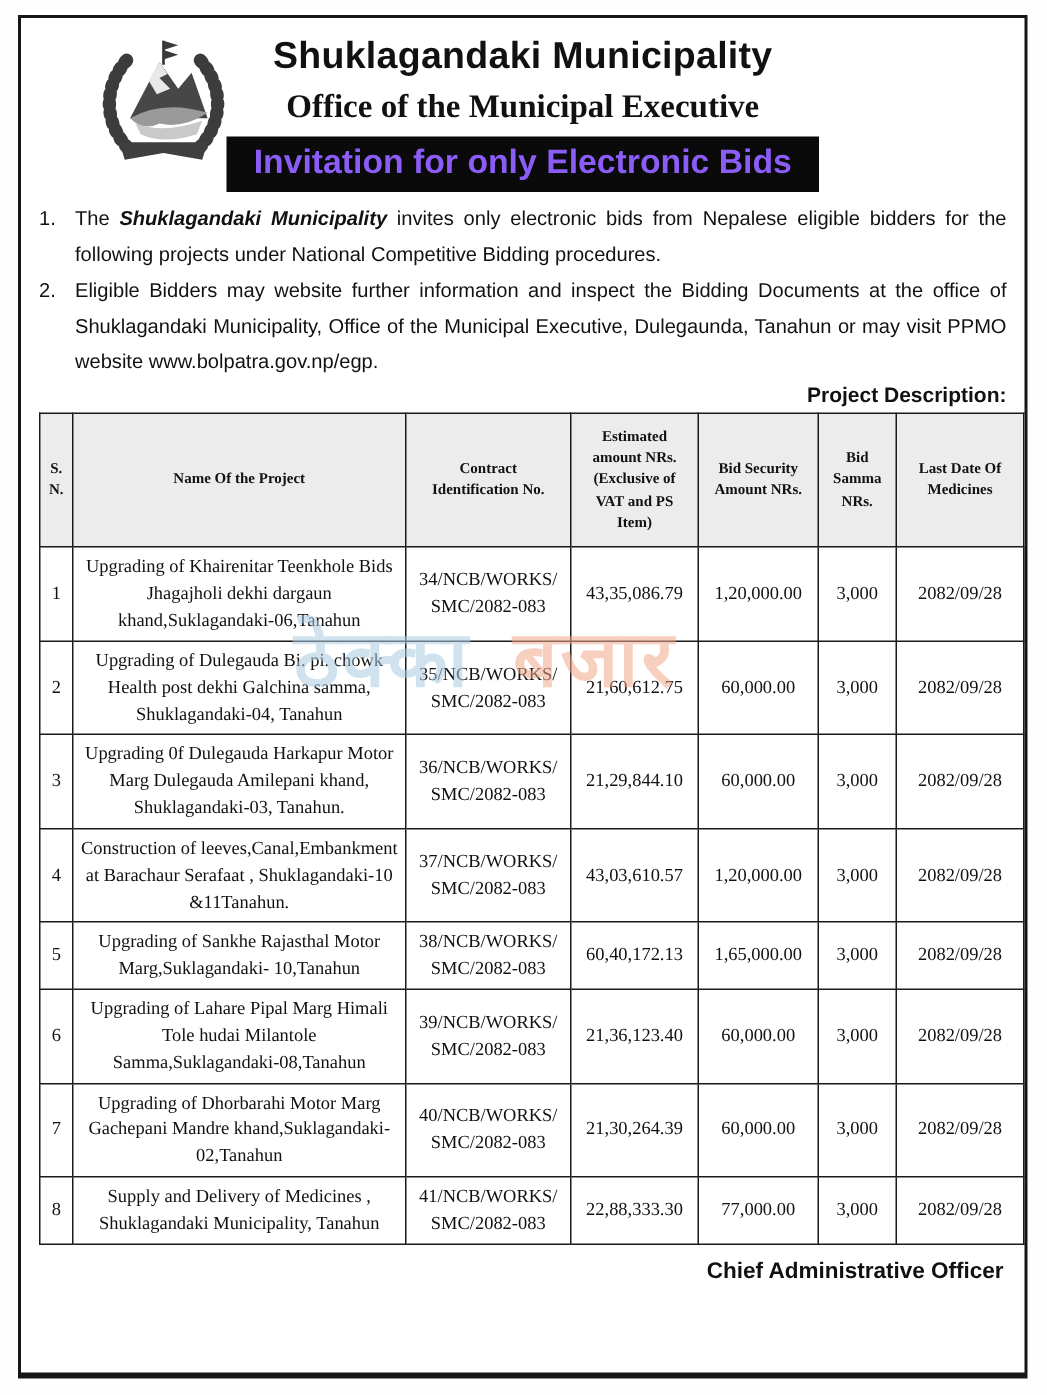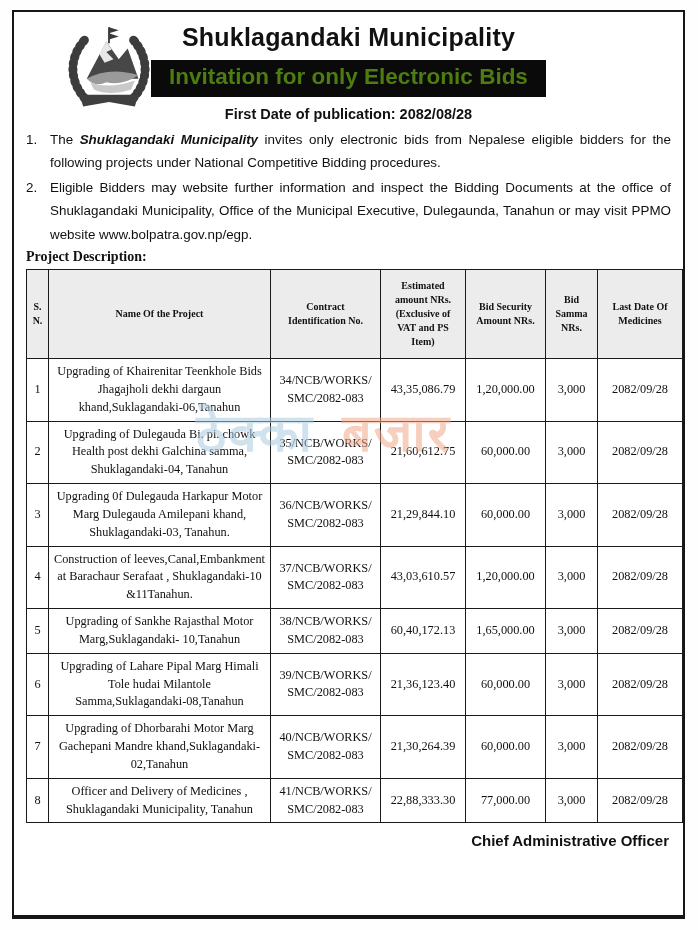--- a/index.html
+++ b/index.html
@@ -6,30 +6,30 @@
   .page{position:relative;width:698px;height:930px;background:#fefefe;
         font-family:"Liberation Sans",sans-serif;color:#111;overflow:hidden;}
   .frame{position:absolute;top:10px;left:12px;right:13px;bottom:11px;
          border:2px solid #161616;border-bottom-width:4px;
          padding:6px 12px 0 12px;box-sizing:border-box;background:#fff;}
   .logo{position:absolute;top:8px;left:46px;width:98px;height:98px;}
   .head-text{text-align:center;margin-top:4px;}
   .muni-title{font-size:25px;font-weight:bold;letter-spacing:.2px;line-height:1.2;}
   .office{font-family:"Liberation Serif",serif;font-size:22px;font-weight:bold;margin-top:6px;line-height:1.15;}
   .loc,.prov{font-size:15.5px;font-weight:bold;margin-top:9px;line-height:1.15;}
-  .banner{width:fit-content;margin:8px auto 0;background:#0a0a0a;color:#4d7c0f;
+  .banner{width:fit-content;margin:8px auto 0;background:#0a0a0a;color:#8b5cf6;
           font-size:22.5px;font-weight:bold;padding:4px 18px 7px;line-height:1.15;}
   .pubdate{text-align:center;font-weight:bold;font-size:14.5px;margin-top:9px;}
   .notices{margin:6px 0 0;padding:0;list-style:none;}
   .notice{display:flex;gap:9px;font-size:13.4px;line-height:1.75;text-align:justify;margin-top:1px;}
   .notice-num{flex:0 0 15px;text-align:left;}
   .notice-body{flex:1;}
   .muni-em{font-weight:bold;font-style:italic;}
-  .table-title{font-family:Liberation Serif, serif;font-weight:bold;font-size:14px;
-               text-align:left;margin:3px 0 4px;}
+  .table-title{font-family:Liberation Sans, sans-serif;font-weight:bold;font-size:14px;
+               text-align:right;margin:3px 0 4px;}
   .table-wrap{position:relative;margin:0 auto;width:656px;}
   table{border-collapse:collapse;width:100%;table-layout:fixed;
         font-family:"Liberation Serif",serif;font-size:12.3px;}
   th,td{border:1px solid #1a1a1a;text-align:center;vertical-align:middle;
         white-space:pre-line;padding:4px 3px;overflow-wrap:break-word;}
   th{background:#ececec;font-weight:bold;line-height:1.42;font-size:10px;height:80px;}
   td{line-height:1.45;}
   .watermark{position:absolute;top:126px;left:170px;z-index:3;pointer-events:none;
              font-weight:bold;font-size:52px;letter-spacing:2px;opacity:.55;white-space:nowrap;
              font-family:"DejaVu Sans",sans-serif;}
@@ -52,27 +52,27 @@
         <path d="M30,66 L52,24 L66,44 L76,32 L88,66 Z" fill="#474747"></path>
         <path d="M52,24 L58,33 L52,36 L60,44 L50,48 L44,38 Z" fill="#e8e8e8"></path>
         <path d="M30,66 Q55,52 88,62 Q70,74 52,70 Q40,76 30,66 Z" fill="#9a9a9a"></path>
         <path d="M34,70 Q55,78 84,68 L80,78 Q55,86 38,78 Z" fill="#c9c9c9"></path>
         <path d="M22,84 L88,84 L84,97 L55,92 L26,97 Z" fill="#3f3f3f"></path>
       </svg>
     </div>
 
     <div class="head-text">
       <div class="muni-title">Shuklagandaki Municipality</div>
+      <div class="office">Office of the Municipal Executive</div>
     </div>
 
     <div class="banner">
       <span>Invitation for only Electronic Bids</span>
     </div>
 
-    <div class="pubdate">First Date of publication: 2082/08/28</div>
 
     <ol class="notices">
       <li class="notice">
         <span class="notice-num">1.</span>
         <span class="notice-body"><span>The </span><span class="muni-em">Shuklagandaki Municipality</span><span> invites only electronic bids from Nepalese eligible bidders for the following projects under National Competitive Bidding procedures.</span></span>
       </li>
       <li class="notice">
         <span class="notice-num">2.</span>
         <span class="notice-body">Eligible Bidders may website further information and inspect the Bidding Documents at the office of Shuklagandaki Municipality, Office of the Municipal Executive, Dulegaunda, Tanahun or may visit PPMO website www.bolpatra.gov.np/egp.</span>
       </li>
@@ -177,21 +177,21 @@
               <td>Upgrading of Dhorbarahi  Motor Marg Gachepani Mandre khand,Suklagandaki-02,Tanahun</td>
               <td>40/NCB/WORKS/
 SMC/2082-083</td>
               <td>21,30,264.39</td>
               <td>60,000.00</td>
               <td>3,000</td>
               <td>2082/09/28</td>
             </tr>
             <tr>
               <td>8</td>
-              <td>Officer and Delivery of Medicines , Shuklagandaki Municipality, Tanahun</td>
+              <td>Supply and Delivery of Medicines , Shuklagandaki Municipality, Tanahun</td>
               <td>41/NCB/WORKS/
 SMC/2082-083</td>
               <td>22,88,333.30</td>
               <td>77,000.00</td>
               <td>3,000</td>
               <td>2082/09/28</td>
             </tr>
           </tbody>
       </table>
       <div class="watermark">

